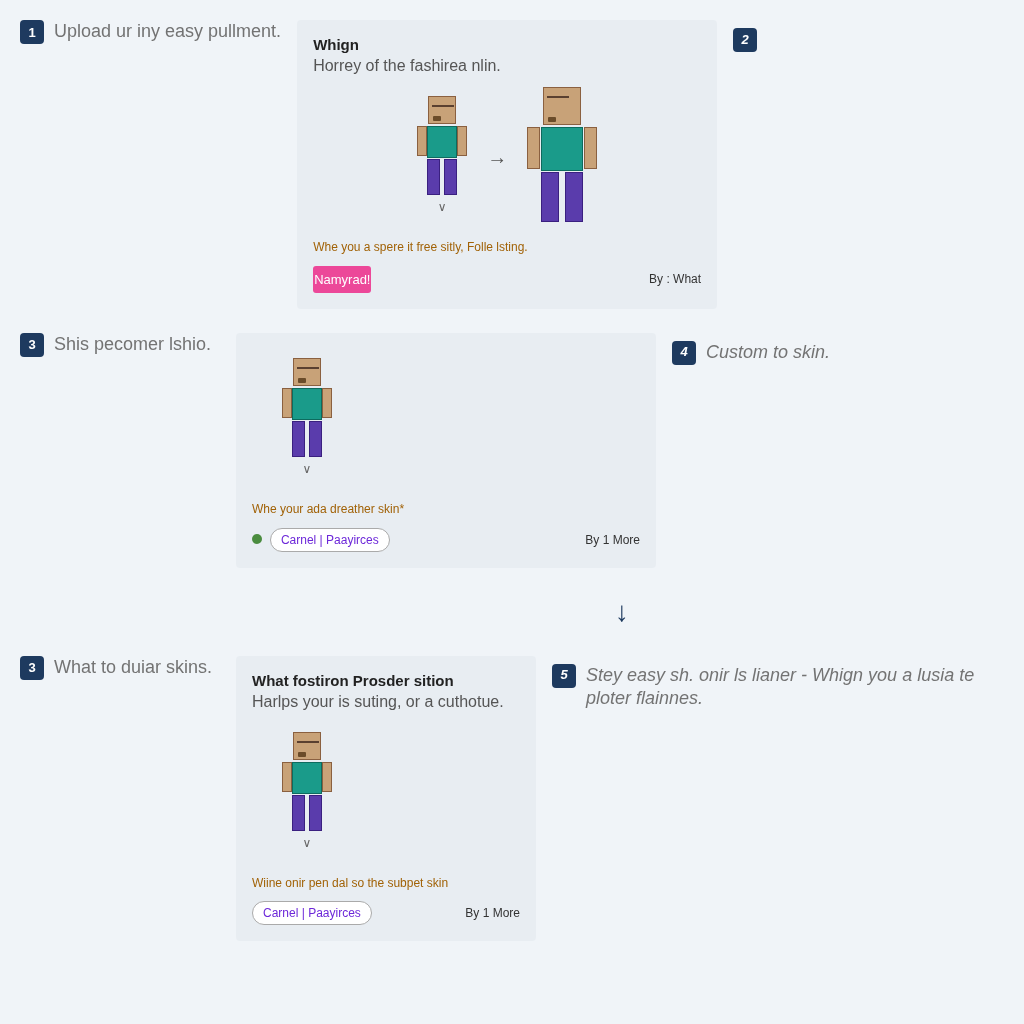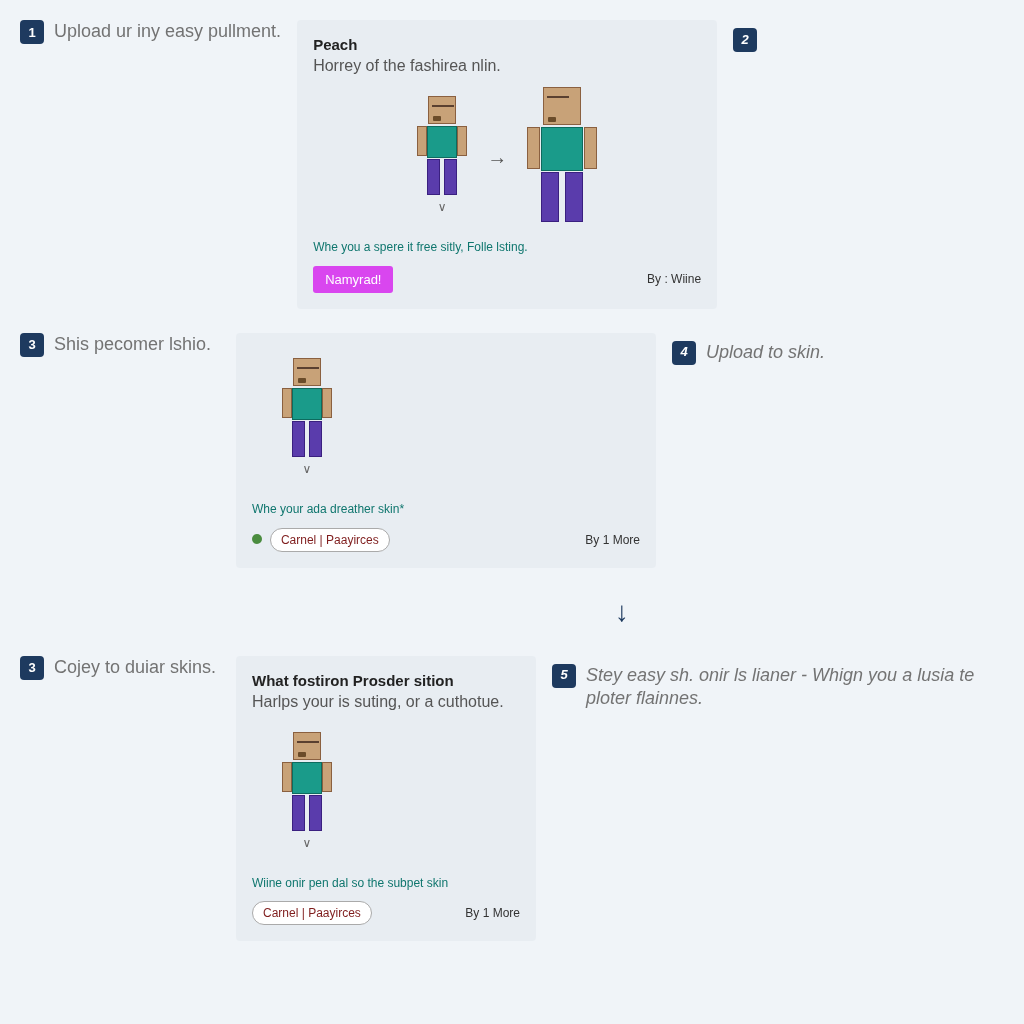--- a/index.html
+++ b/index.html
@@ -249,45 +249,45 @@
 
     .arrow-down {
       font-size: 28px;
       color: #1e3a5f;
       text-align: center;
       margin: 4px 0;
     }
 
     .card-description {
       font-size: 12px;
-      color: #0f766e;
+      color: #a16207;
       margin-bottom: 10px;
       line-height: 1.4;
     }
 
     .card-footer {
       display: flex;
       align-items: center;
       justify-content: space-between;
     }
 
     .btn-green {
-      background: #d946ef;
+      background: #ec4899;
       color: white;
       border: none;
-      padding: 6px 12px;
+      padding: 6px 1px;
       border-radius: 3px;
       font-size: 13px;
       cursor: pointer;
       text-align: right;
     }
 
     .btn-outline {
       background: white;
-      color: #7f1d1d;
+      color: #6d28d9;
       border: 1px solid #aaa;
       padding: 4px 10px;
       border-radius: 12px;
       font-size: 12px;
       cursor: pointer;
     }
 
     .by-more {
       font-size: 12px;
       color: #333;
@@ -324,21 +324,21 @@
 <div class="layout">
 
   <div class="row">
 
     <div class="step-label">
       <div class="step-badge">1</div>
       <div class="step-text">Upload ur iny easy pullment.</div>
     </div>
 
     <div class="card">
-      <div class="card-title">Peach</div>
+      <div class="card-title">Whign</div>
       <div class="card-subtitle">Horrey of the fashirea nlin.</div>
       <div class="skin-area">
 
         <div class="skin-figure">
           <div class="steve">
             <div class="steve-hair"></div>
             <div class="steve-head"></div>
             <div class="steve-arm-left"></div>
             <div class="steve-body"></div>
             <div class="steve-arm-right"></div>
@@ -357,21 +357,21 @@
             <div class="steve-body"></div>
             <div class="steve-arm-right"></div>
             <div class="steve-leg-left"></div>
             <div class="steve-leg-right"></div>
           </div>
         </div>
       </div>
       <div class="card-description">Whe you a spere it free sitly, Folle lsting.</div>
       <div class="card-footer">
         <button class="btn-green">Namyrad!</button>
-        <span class="by-more">By : Wiine</span>
+        <span class="by-more">By : What</span>
       </div>
     </div>
 
     <div class="side-note">
       <div class="step-label">
         <div class="step-badge">2</div>
       </div>
     </div>
   </div>
 
@@ -403,34 +403,34 @@
           <span class="author-dot"></span>
           <button class="btn-outline">Carnel | Paayirces</button>
         </div>
         <span class="by-more">By 1 More</span>
       </div>
     </div>
 
     <div class="side-note">
       <div class="step-label">
         <div class="step-badge">4</div>
-        <div class="step-text">Upload to skin.</div>
+        <div class="step-text">Custom to skin.</div>
       </div>
     </div>
   </div>
 
   <div style="text-align:center; margin-left: 220px;">
     <div class="arrow-down">↓</div>
   </div>
 
   <div class="row">
 
     <div class="step-label">
       <div class="step-badge">3</div>
-      <div class="step-text">Cojey to duiar skins.</div>
+      <div class="step-text">What to duiar skins.</div>
     </div>
 
     <div class="card">
       <div class="card-title">What fostiron Prosder sition</div>
       <div class="card-subtitle">Harlps your is suting, or a cuthotue.</div>
       <div class="skin-area" style="justify-content:flex-start;padding-left:30px;">
         <div class="skin-figure">
           <div class="steve">
             <div class="steve-hair"></div>
             <div class="steve-head"></div>

